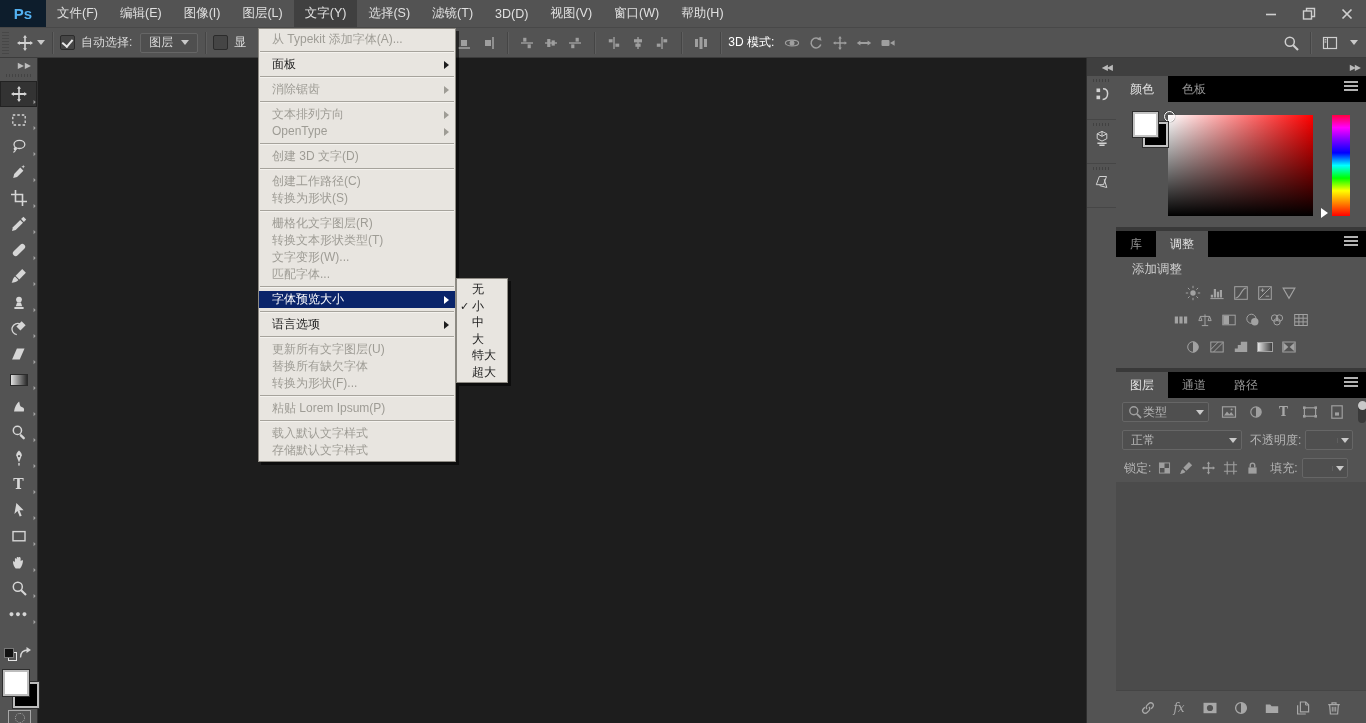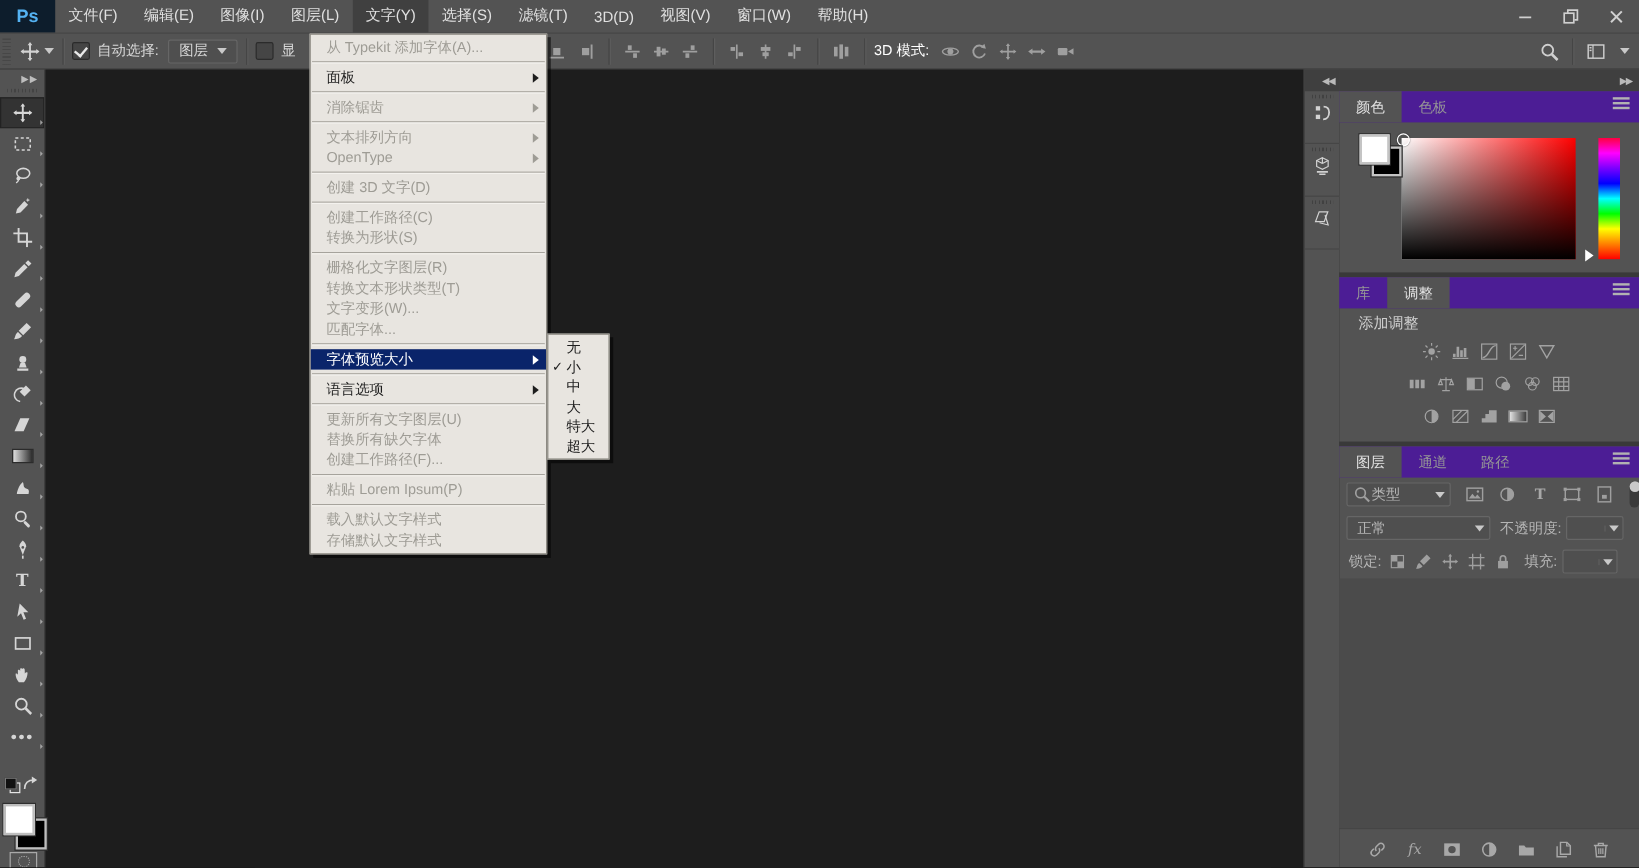--- a/index.html
+++ b/index.html
@@ -75,21 +75,21 @@
            padding-right:4px;color:#b9b9b9;font-size:8px;letter-spacing:-1px;}
   .ds-btn{height:44px;border-bottom:1px solid #464646;display:flex;flex-direction:column;align-items:center;padding-top:3px;box-sizing:border-box;color:#cfcfcf;}
   .ds-grip{width:18px;height:3px;margin-bottom:4px;
            background:repeating-linear-gradient(90deg,#414141 0 1px,transparent 1px 3px);}
 
   
   #panels{position:absolute;left:1116px;top:58px;width:250px;height:665px;background:#535353;}
   #pn-head{position:absolute;left:0;top:0;width:250px;height:18px;background:#3f3f3f;
            display:flex;align-items:center;justify-content:flex-end;padding-right:6px;box-sizing:border-box;
            color:#b9b9b9;font-size:8px;letter-spacing:-1px;}
-  .tabrow{position:absolute;left:0;width:250px;height:26px;background:#4c1d95;display:flex;align-items:stretch;}
+  .tabrow{position:absolute;left:0;width:250px;height:26px;background:#000000;display:flex;align-items:stretch;}
   .tab{padding:0 14px;display:flex;align-items:center;font-size:12px;color:#969696;}
   .tab.active{background:#535353;color:#e2e2e2;}
   .hamb{position:absolute;right:8px;top:50%;margin-top:-4px;width:14px;height:2px;background:#b2b2b2;
         box-shadow:0 4px 0 #b2b2b2,0 -4px 0 #b2b2b2;}
   .pgap{position:absolute;left:0;width:250px;height:4px;background:#393939;}
 
   
   #grad-field{position:absolute;left:52px;top:57px;width:145px;height:101px;
       background:linear-gradient(to bottom,rgba(0,0,0,0) 0%,#000 100%),
                  linear-gradient(to right,#fff 0%,#f00 100%);}
@@ -788,21 +788,21 @@
       <div class="tm-item disabled"><span>转换文本形状类型(T)</span></div>
       <div class="tm-item disabled"><span>文字变形(W)...</span></div>
       <div class="tm-item disabled"><span>匹配字体...</span></div>
       <div class="tm-sep"></div>
       <div class="tm-item hl"><span>字体预览大小</span><span class="sub-arrow"></span></div>
       <div class="tm-sep"></div>
       <div class="tm-item"><span>语言选项</span><span class="sub-arrow"></span></div>
       <div class="tm-sep"></div>
       <div class="tm-item disabled"><span>更新所有文字图层(U)</span></div>
       <div class="tm-item disabled"><span>替换所有缺欠字体</span></div>
-      <div class="tm-item disabled"><span>创建工作路径(F)...</span></div>
+      <div class="tm-item disabled"><span>转换为形状(F)...</span></div>
       <div class="tm-sep"></div>
       <div class="tm-item disabled"><span>粘贴 Lorem Ipsum(P)</span></div>
       <div class="tm-sep"></div>
       <div class="tm-item disabled"><span>载入默认文字样式</span></div>
       <div class="tm-item disabled"><span>存储默认文字样式</span></div>
     </div>
 
   <div id="type-submenu">
       <div class="sm-item"><span>无</span></div>
       <div class="sm-item"><span class="sm-check">✓</span><span>小</span></div>

